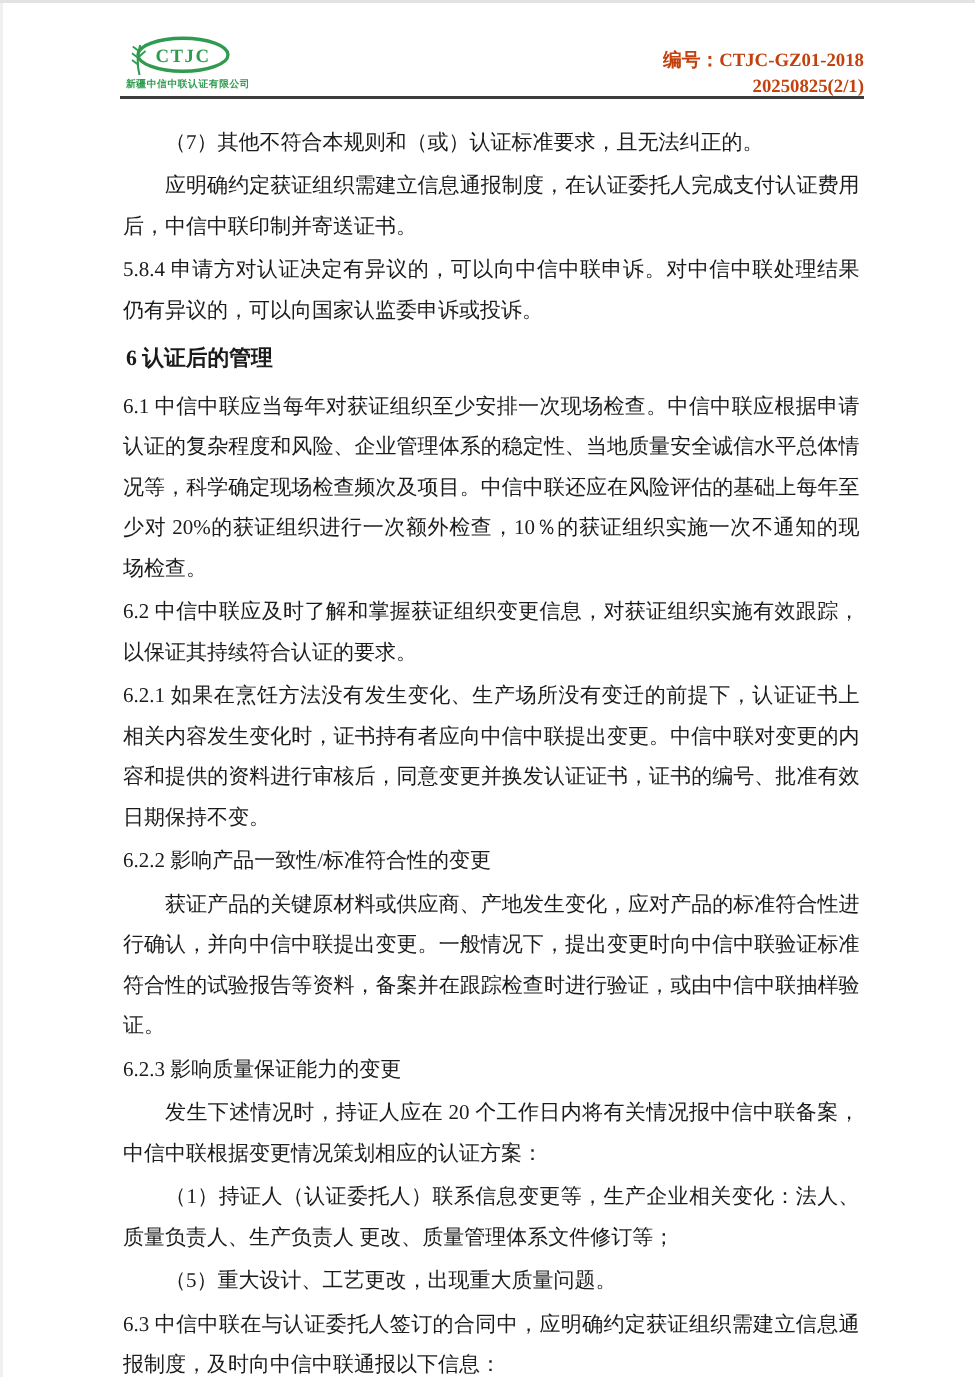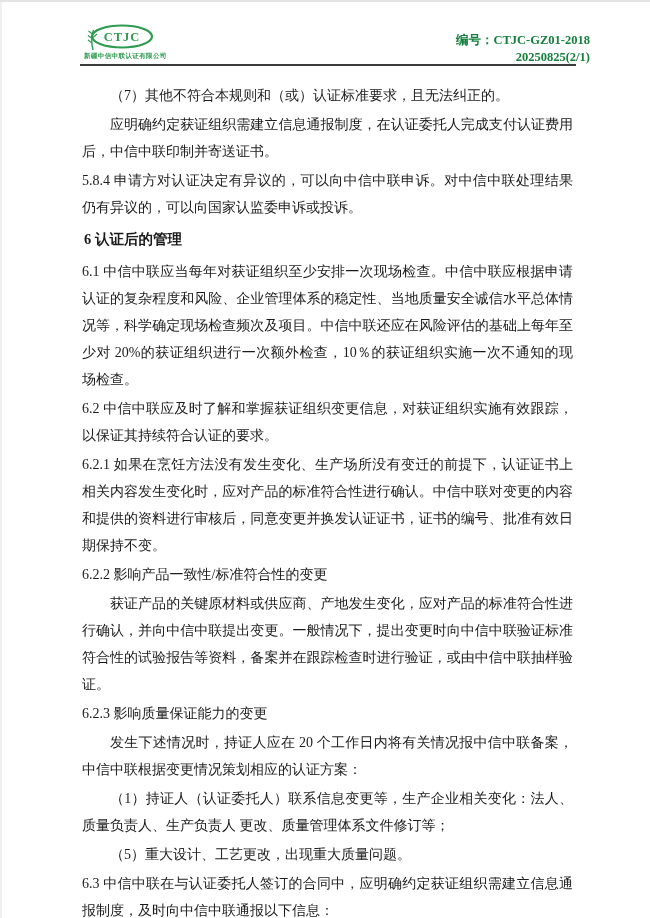--- a/index.html
+++ b/index.html
@@ -6,37 +6,37 @@
   .page{
     position:relative;
     width:650px;height:918px;
     background:#fff;
     font-family:"Liberation Serif","DejaVu Serif",serif;
     color:#1b1b1b;
     overflow:hidden;
     box-shadow:inset 0 2px 0 #e3e3e3, inset 2px 0 0 #f0f0f0;
   }
   
-  .header{position:absolute;top:0;left:80px;right:60px;height:72px;text-decoration:underline;}
+  .header{position:absolute;top:0;left:80px;right:74px;height:72px;text-decoration:underline;}
   .logo-block{position:absolute;left:4px;top:24px;width:90px;}
   .logo-svg{display:block;}
   .company-name{
     margin-top:1px;
     font-size:6.5px;
     letter-spacing:0.4px;
     color:#2E9B4F;
     font-weight:bold;
     white-space:nowrap;
     font-family:"Liberation Sans","DejaVu Sans",sans-serif;
   }
   .docno{
     position:absolute;right:0;top:32px;
     text-align:right;
     font-size:12.5px;line-height:16.5px;
-    font-weight:600;color:#15803d;
+    font-weight:600;color:#c2410c;
   }
   .header-rule{
     position:absolute;top:64px;left:80px;right:74px;
     height:2px;background:#3c3c3c;
   }
   
   .content{
     position:absolute;top:80px;left:80px;right:75px;
     font-size:14px;line-height:27px;
     text-align:justify;text-justify:inter-ideograph;
@@ -82,21 +82,21 @@
   </div>
   <div class="header-rule"></div>
 
   <div class="content">
     <p class="indent">（7）其他不符合本规则和（或）认证标准要求，且无法纠正的。</p>
     <p class="indent">应明确约定获证组织需建立信息通报制度，在认证委托人完成支付认证费用后，中信中联印制并寄送证书。</p>
     <p>5.8.4 申请方对认证决定有异议的，可以向中信中联申诉。对中信中联处理结果仍有异议的，可以向国家认监委申诉或投诉。</p>
     <p class="heading">6 认证后的管理</p>
     <p>6.1 中信中联应当每年对获证组织至少安排一次现场检查。中信中联应根据申请认证的复杂程度和风险、企业管理体系的稳定性、当地质量安全诚信水平总体情况等，科学确定现场检查频次及项目。中信中联还应在风险评估的基础上每年至少对 20%的获证组织进行一次额外检查，10％的获证组织实施一次不通知的现场检查。</p>
     <p>6.2 中信中联应及时了解和掌握获证组织变更信息，对获证组织实施有效跟踪，以保证其持续符合认证的要求。</p>
-    <p>6.2.1 如果在烹饪方法没有发生变化、生产场所没有变迁的前提下，认证证书上相关内容发生变化时，应对产品的标准符合性进行确认。中信中联对变更的内容和提供的资料进行审核后，同意变更并换发认证证书，证书的编号、批准有效日期保持不变。</p>
+    <p>6.2.1 如果在烹饪方法没有发生变化、生产场所没有变迁的前提下，认证证书上相关内容发生变化时，证书持有者应向中信中联提出变更。中信中联对变更的内容和提供的资料进行审核后，同意变更并换发认证证书，证书的编号、批准有效日期保持不变。</p>
     <p>6.2.2 影响产品一致性/标准符合性的变更</p>
     <p class="indent">获证产品的关键原材料或供应商、产地发生变化，应对产品的标准符合性进行确认，并向中信中联提出变更。一般情况下，提出变更时向中信中联验证标准符合性的试验报告等资料，备案并在跟踪检查时进行验证，或由中信中联抽样验证。</p>
     <p>6.2.3 影响质量保证能力的变更</p>
     <p class="indent">发生下述情况时，持证人应在 20 个工作日内将有关情况报中信中联备案，中信中联根据变更情况策划相应的认证方案：</p>
     <p class="indent">（1）持证人（认证委托人）联系信息变更等，生产企业相关变化：法人、质量负责人、生产负责人 更改、质量管理体系文件修订等；</p>
     <p class="indent">（5）重大设计、工艺更改，出现重大质量问题。</p>
     <p>6.3 中信中联在与认证委托人签订的合同中，应明确约定获证组织需建立信息通报制度，及时向中信中联通报以下信息：</p>
     <p class="indent-sm">a) 法律地位、经营状况、组织状态或所有权变更的信息。</p>
 
   </div>

